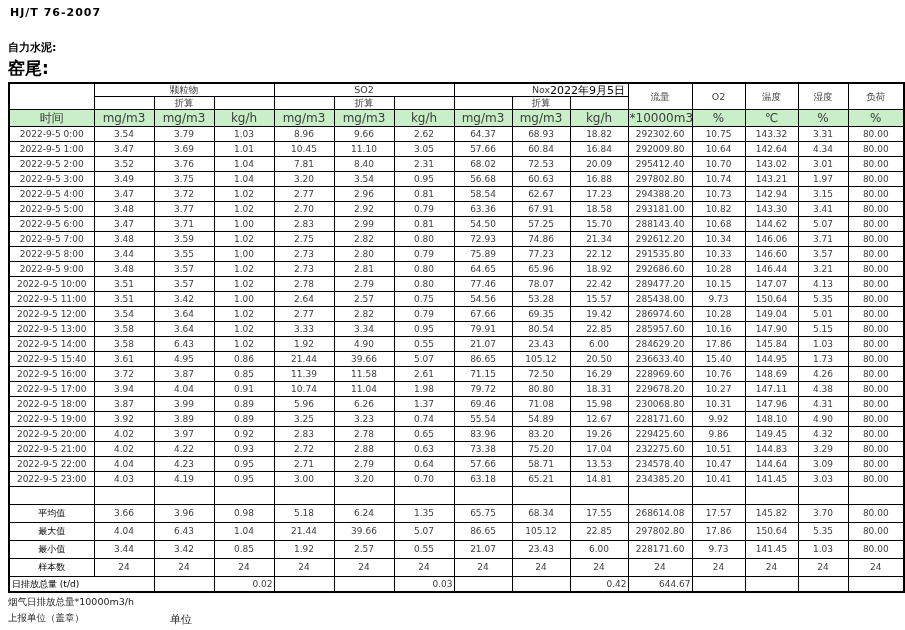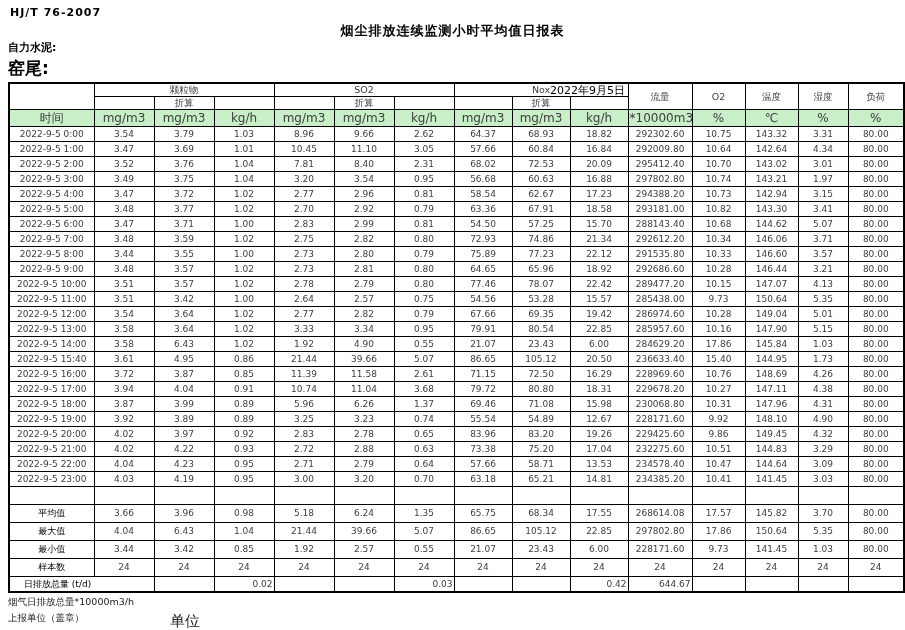--- a/index.html
+++ b/index.html
@@ -23,32 +23,31 @@
     height:14px;color:#3d3d3d;
   }
   thead td{color:#000;}
   tr.h1 td,tr.h2 td{height:12px;font-size:9.5px;}
   tr.h3 td{height:16px;background:var(--green,#c8efc8);font-size:12px;}
   tbody tr[data-name="data-row"] td{height:14px;}
   tr[data-name="spacer-row"] td{height:17px;}
   tr[data-name="summary-row"] td{height:17px;}
   tr[data-name="summary-row"] td:first-child{color:#000;}
   tr[data-name="total-row"] td{height:14px;text-align:right;}
-  tr[data-name="total-row"] td.left{text-align:left;color:#000;padding-left:14px;}
+  tr[data-name="total-row"] td.left{text-align:left;color:#000;padding-left:2px;}
   .footer-line1{position:absolute;top:596px;left:8px;font-size:9.5px;color:#222;}
   .footer-line2{position:absolute;top:612px;left:8px;font-size:9.5px;color:#222;}
-  .footer-unit{position:absolute;top:612px;left:170px;font-size:15px;color:#222;}
+  .footer-unit{position:absolute;top:612px;left:170px;font-size:11px;color:#222;}
 </style>
 </head>
 <body>
 
 <div class="page" data-name="report-page">
 
   <div class="std" data-name="standard-code">HJ/T 76-2007</div>
-  <div class="title" data-name="page-title">烟尘排放连续监测小时平均值日报表</div>
   <div class="company" data-name="company-label">自力水泥:</div>
   <div class="site" data-name="site-label">窑尾:</div>
   <div class="date" data-name="report-date">2022年9月5日</div>
 
   <table class="report" data-name="report-table">
     <colgroup>
       <col style="width:85px">
       <col style="width:60px">
         <col style="width:60px">
         <col style="width:60px">
@@ -395,21 +394,21 @@
           <td data-name="cell-value">4.26</td>
           <td data-name="cell-value">80.00</td>
         </tr>
         <tr data-name="data-row">
           <td data-name="row-time">2022-9-5 17:00</td>
           <td data-name="cell-value">3.94</td>
           <td data-name="cell-value">4.04</td>
           <td data-name="cell-value">0.91</td>
           <td data-name="cell-value">10.74</td>
           <td data-name="cell-value">11.04</td>
-          <td data-name="cell-value">3.68</td>
+          <td data-name="cell-value">1.98</td>
           <td data-name="cell-value">79.72</td>
           <td data-name="cell-value">80.80</td>
           <td data-name="cell-value">18.31</td>
           <td data-name="cell-value">229678.20</td>
           <td data-name="cell-value">10.27</td>
           <td data-name="cell-value">147.11</td>
           <td data-name="cell-value">4.38</td>
           <td data-name="cell-value">80.00</td>
         </tr>
         <tr data-name="data-row">

